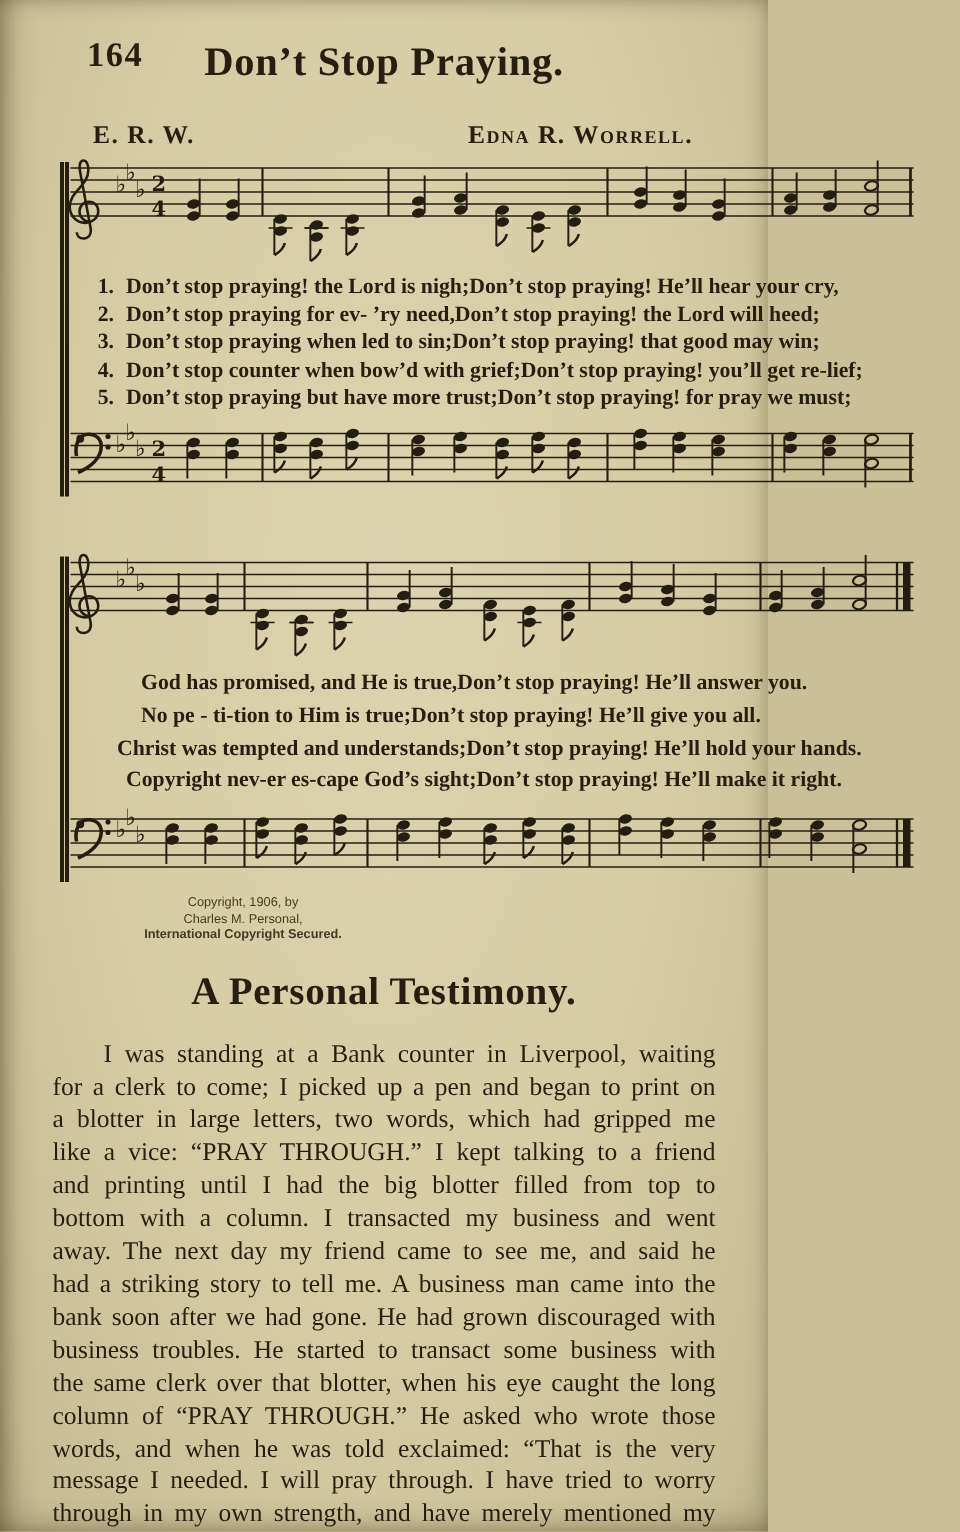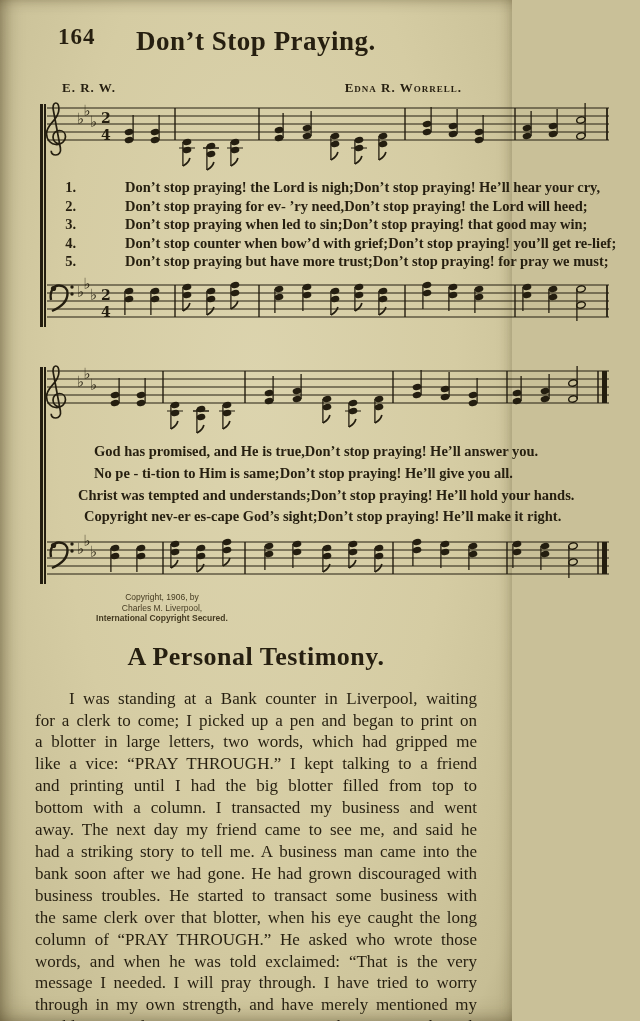--- a/index.html
+++ b/index.html
@@ -15,31 +15,31 @@
     box-shadow:inset 14px 0 20px -12px rgba(60,48,18,.55),
                inset -10px 0 16px -12px rgba(60,48,18,.35),
                inset 0 -14px 22px -14px rgba(60,48,18,.4),
                inset 0 10px 16px -12px rgba(60,48,18,.3);
   }
   
   .hymn-header{position:relative;padding-top:26px;height:52px;}
   .hymn-number{position:absolute;left:58px;top:24px;font-size:23px;font-weight:bold;letter-spacing:1px;}
   .hymn-title{margin:0;text-align:center;font-size:27px;font-weight:bold;letter-spacing:.5px;}
   .byline-row{display:flex;justify-content:space-between;margin:2px 50px 0 62px;
-    font-size:13px;font-weight:bold;font-variant:small-caps;letter-spacing:1px;}
+    font-size:17px;font-weight:bold;font-variant:small-caps;letter-spacing:1px;}
   
   .system{position:relative;margin-left:40px;margin-right:28px;}
   .system-barline{position:absolute;left:0;top:8px;bottom:6px;width:6px;
     background:linear-gradient(90deg,#241e10 0 2.5px,transparent 2.5px 3.5px,#241e10 3.5px 6px);}
   .staff{display:block;margin-left:5px;}
   
   .verses{margin:4px 0 2px 12px;}
   .verse-line{display:flex;font-size:14.5px;font-weight:bold;line-height:18.6px;white-space:nowrap;}
   .verse-num{width:24px;text-align:right;margin-right:8px;flex:none;}
-  .verse-body{flex:1;display:flex;justify-content:space-between;padding-right:4px;margin-left:41px;}
+  .verse-body{flex:1;display:flex;justify-content:space-between;padding-right:4px;}
   
   .chorus{margin:4px 0 2px 14px;}
   .chorus-line{display:flex;justify-content:space-between;font-size:14.5px;font-weight:bold;
     line-height:21.8px;white-space:nowrap;padding:0 4px 0 40px;}
   
   .copyright{margin:2px 0 0 52px;width:220px;text-align:center;
     font-size:8.5px;line-height:10.5px;color:#453b22;font-family:"Liberation Sans","DejaVu Sans",sans-serif;}
   .copyright .l3{font-weight:bold;}
   
   .testimony-heading{margin:18px 0 0 0;text-align:center;font-size:26px;font-weight:bold;letter-spacing:.5px;}
@@ -334,21 +334,21 @@
         <ellipse cx="528" cy="40" rx="4.4" ry="3.1" transform="rotate(-14 528 40)" fill="none" stroke="#241e10" stroke-width="1.5"></ellipse>
         <line x1="532.1" y1="40" x2="532.1" y2="7" stroke="#241e10" stroke-width="1.3"></line>
       </svg>
 
     <div class="chorus">
       <div class="chorus-line">
         <span>God has promised, and He is true,</span>
           <span>Don’t stop praying! He’ll answer you.</span>
       </div>
       <div class="chorus-line">
-        <span>No pe - ti-tion to Him is same;</span>
+        <span>No pe - ti-tion to Him is true;</span>
           <span>Don’t stop praying! He’ll give you all.</span>
       </div>
       <div class="chorus-line" style="padding-left:24px;">
         <span>Christ was tempted and understands;</span>
           <span>Don’t stop praying! He’ll hold your hands.</span>
       </div>
       <div class="chorus-line" style="padding-left:30px;">
         <span>Copyright nev-er es-cape God’s sight;</span>
           <span>Don’t stop praying! He’ll make it right.</span>
       </div>
@@ -425,21 +425,21 @@
         <ellipse cx="500" cy="24" rx="4.4" ry="3.1" transform="rotate(-14 500 24)" fill="#241e10"></ellipse>
         <line x1="495.9" y1="16" x2="495.9" y2="40" stroke="#241e10" stroke-width="1.3"></line>
         <ellipse cx="528" cy="16" rx="4.4" ry="3.1" transform="rotate(-14 528 16)" fill="none" stroke="#241e10" stroke-width="1.5"></ellipse>
         <ellipse cx="528" cy="32" rx="4.4" ry="3.1" transform="rotate(-14 528 32)" fill="none" stroke="#241e10" stroke-width="1.5"></ellipse>
         <line x1="523.9" y1="16" x2="523.9" y2="48" stroke="#241e10" stroke-width="1.3"></line>
       </svg>
   </div>
 
   <div class="copyright">
     <div>Copyright, 1906, by</div>
-    <div>Charles M. Liverpool,</div>
+    <div>Charles M. Personal,</div>
     <div class="l3">International Copyright Secured.</div>
   </div>
 
   <h2 class="testimony-heading">A Personal Testimony.</h2>
 
   <p class="testimony-body">I was standing at a Bank counter in Liverpool, waiting for a clerk to come; I picked up a pen and began to print on a blotter in large letters, two words, which had gripped me like a vice: “PRAY THROUGH.”  I kept talking to a friend and printing until I had the big blotter filled from top to bottom with a column.  I transacted my business and went away.  The next day my friend came to see me, and said he had a striking story to tell me.  A business man came into the bank soon after we had gone.  He had grown discouraged with business troubles.  He started to transact some business with the same clerk over that blotter, when his eye caught the long column of “PRAY THROUGH.”  He asked who wrote those words, and when he was told exclaimed: “That is the very message I needed.  I will pray through.  I have tried to worry through in my own strength, and have merely mentioned my troubles to God; now I am going to pray the situation through until I get light.”</p>
 
   <div class="signature">CHARLES M. ALEXANDER.</div>
 
 </div>

